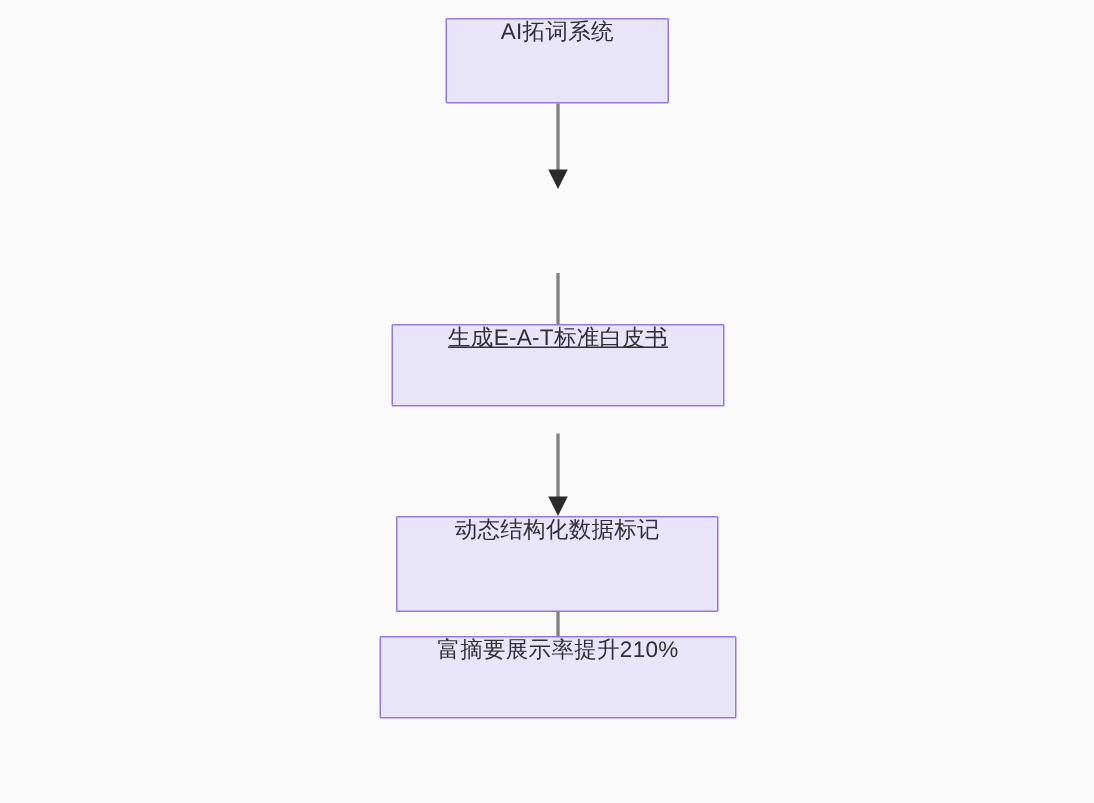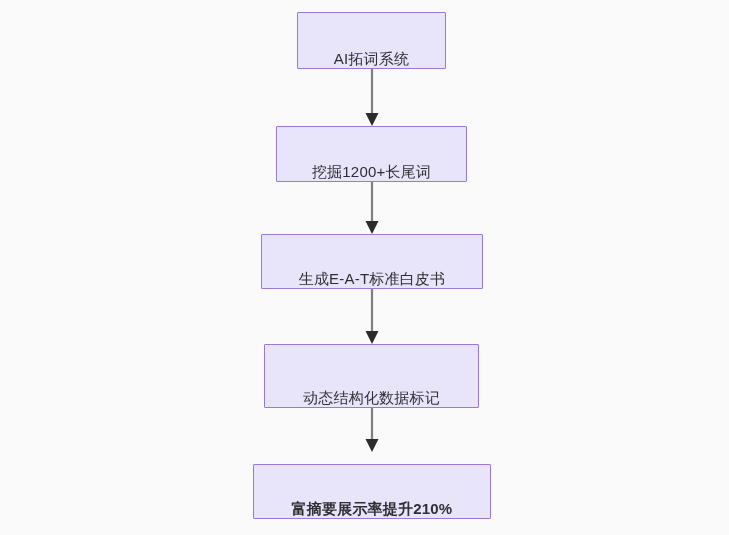--- a/index.html
+++ b/index.html
@@ -19,21 +19,21 @@
     height: 535px;
     background: #fafafa;
   }
   .node {
     position: absolute;
     box-sizing: border-box;
     background: #e8e4fa;
     border: 1.6px solid #9a77dd;
     border-radius: 1px;
     display: flex;
-    align-items: flex-end;
+    align-items: flex-start;
     justify-content: center;
     color: #2f2f33;
     font-size: 15px;
     line-height: 1.2;
     letter-spacing: 0.2px;
     white-space: nowrap;
     font-weight: 400;
   }
   .node-label {
     display: block;
@@ -77,29 +77,26 @@
     <g>
       <line class="edge-line" x1="372" y1="397" x2="372" y2="443"></line>
       <polygon class="edge-head" points="372,452 365.5,439 378.5,439"></polygon>
     </g>
   </svg>
 
   <div class="node" id="node-1" style="left:297px; top:12px; width:149px; height:57px;">
     <span class="node-label">AI拓词系统</span>
   </div>
 
-  <div class="node" id="node-2" style="left:276px; top:126px; width:191px; height:56px;">
-    <span class="node-label">挖掘1200+长尾词</span>
-  </div>
 
-  <div class="node" id="node-3" style="left:261px; top:234px; width:222px; height:55px;">
+  <div class="node" id="node-3" style="left:261px; top:216px; width:222px; height:55px;text-decoration:underline;">
     <span class="node-label">生成E-A-T标准白皮书</span>
   </div>
 
   <div class="node" id="node-4" style="left:264px; top:344px; width:215px; height:64px;">
     <span class="node-label">动态结构化数据标记</span>
   </div>
 
-  <div class="node" id="node-5" style="left:253px; top:464px; width:238px; height:55px;font-weight:bold;">
+  <div class="node" id="node-5" style="left:253px; top:424px; width:238px; height:55px;">
     <span class="node-label">富摘要展示率提升210%</span>
   </div>
 
 </div>
 
 </body></html>

